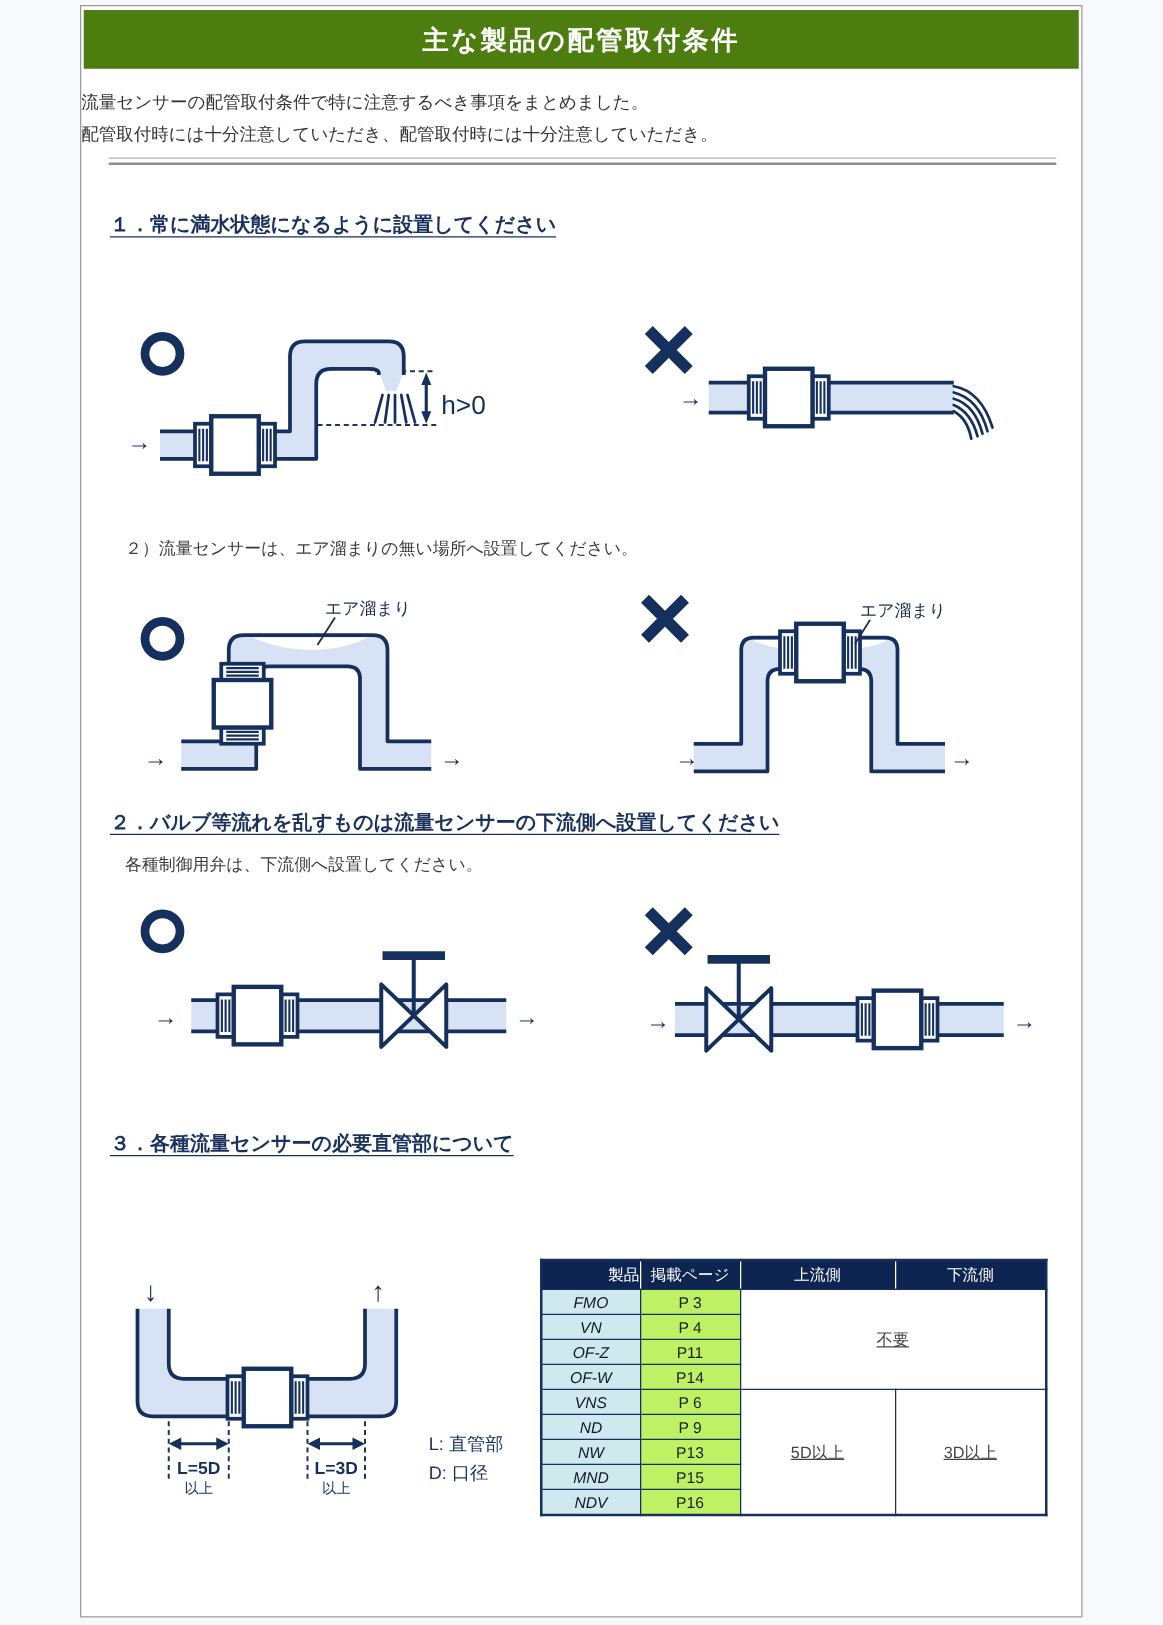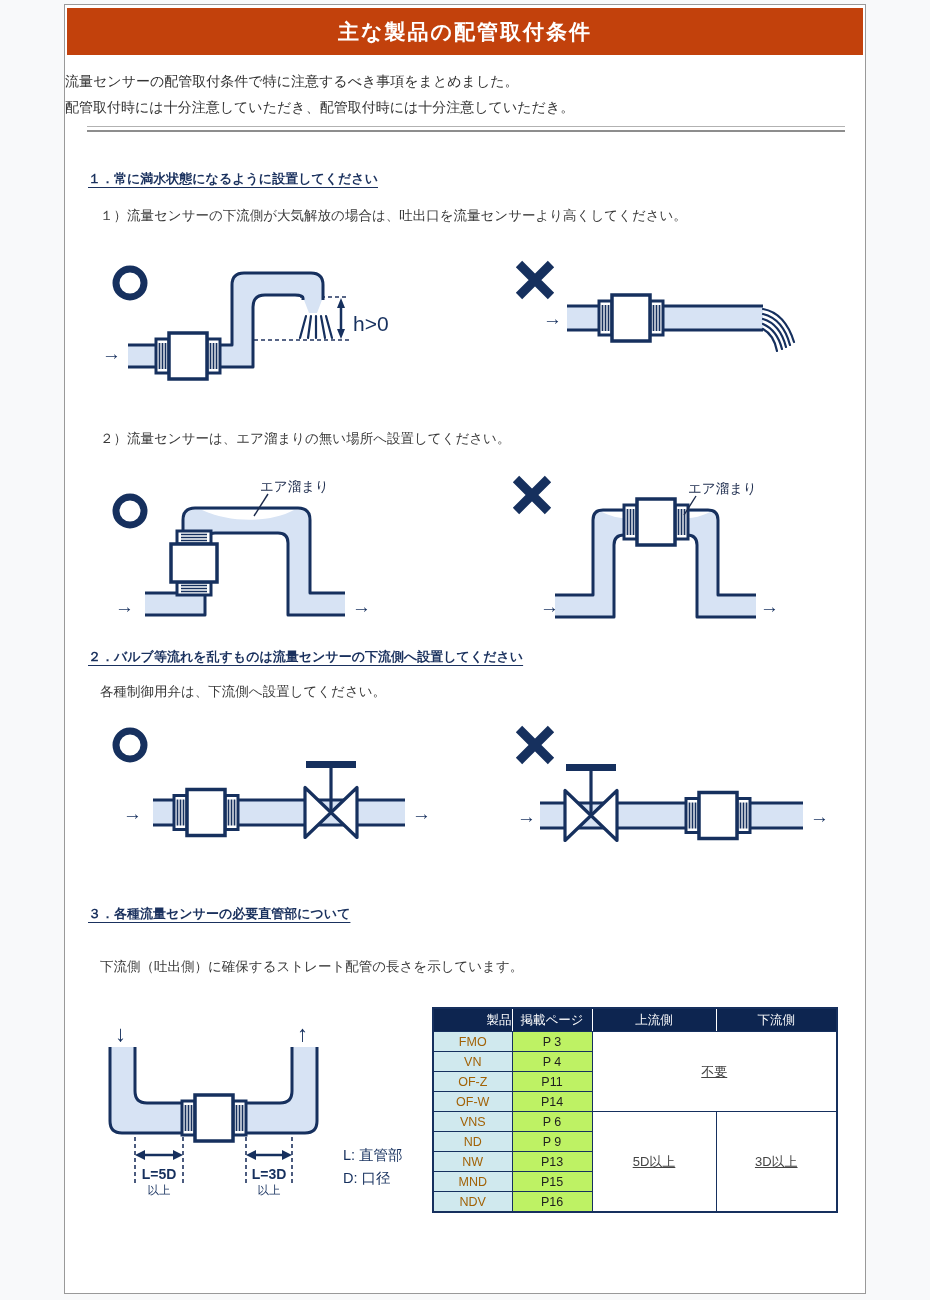--- a/index.html
+++ b/index.html
@@ -1,21 +1,21 @@
 <!DOCTYPE html>
 <html><head>
 <meta charset="utf-8">
 <style>
   html,body{margin:0;padding:0;background:#f8f9fa;font-family:"Liberation Sans","DejaVu Sans",sans-serif;}
   .page{position:relative;width:800px;height:1288px;margin:4px auto 8px;background:#fff;border:1px solid #999;}
-  .titlebar{position:absolute;left:2px;right:2px;top:3px;height:47px;background:#c2410c;color:#fff;
+  .titlebar{position:absolute;left:2px;right:2px;top:3px;height:47px;background:#4d7c0f;color:#fff;
     display:flex;align-items:center;justify-content:center;font-size:21px;font-weight:bold;letter-spacing:2px;}
   .intro{position:absolute;top:63px;left:0;right:0;text-align:left;font-size:14px;color:#333;line-height:26px;}
   .rule{position:absolute;top:121px;left:22px;right:20px;height:3px;border-top:1px solid #b2b2b2;border-bottom:2px solid #8d8d8d;}
-  .h2{position:absolute;left:23px;margin:0;font-size:13px;font-weight:bold;color:#1a315e;
+  .h2{position:absolute;left:23px;margin:0;font-size:16px;font-weight:bold;color:#1a315e;
     text-decoration:underline;text-underline-offset:4px;}
   #h2-1{top:165px}#h2-2{top:643px}#h2-3{top:900px}
   .btxt{position:absolute;left:35px;margin:0;font-size:13.5px;color:#3a3a3a;line-height:22px;}
   #item1{top:200px}#item2{top:423px}#s2body{top:676px}#s3body{top:929px}
   .dsvg{position:absolute;}
   #d1ok{left:25px;top:243px}#d1ng{left:440px;top:243px}
   #d2ok{left:25px;top:458px}#d2ng{left:445px;top:458px}
   #d3ok{left:25px;top:712px}#d3ng{left:440px;top:712px}
   #d4{left:28px;top:998px}
   svg text{font-family:"Liberation Sans","DejaVu Sans",sans-serif;}
@@ -31,21 +31,21 @@
   .dsub{font-size:11.5px;fill:#16305e;text-anchor:middle}
   .leg{font-size:14.5px;fill:#16305e}
   .navyfill{fill:#16305e;stroke:none}
   .thin{stroke:#16305e;stroke-width:2.5;fill:none}
   table.spec{position:absolute;left:367px;top:1002px;border-collapse:collapse;border:2px solid #16305e;
     font-size:12.5px;table-layout:fixed;}
   table.spec th{background:#0d2550;color:#fff;font-weight:normal;height:22px;border-left:1px solid #fff;
     border-bottom:1px solid #16305e;padding:0;text-align:center;}
   table.spec th:first-child{border-left:none;text-align:right;}
   table.spec td{border:1px solid #16305e;text-align:center;height:19px;padding:0;}
-  td.prod{background:#d0e9ee;color:#a16207;}
+  td.prod{background:#d0e9ee;color:#0f172a;font-style:italic;}
   td.pg{background:#bef264;color:#1f1f1f;}
   td.req{background:#fff;color:#444;font-size:13px;text-decoration:underline;}
   td.reqb{border-bottom:2px solid #16305e;}
 </style>
 </head>
 <body>
 
 <svg width="0" height="0" style="position:absolute" aria-hidden="true">
   <defs>
     <g id="sym-sensor">
@@ -75,21 +75,20 @@
   <div class="titlebar">主な製品の配管取付条件</div>
 
   <div class="intro">
     <div>流量センサーの配管取付条件で特に注意するべき事項をまとめました。</div>
     <div>配管取付時には十分注意していただき、配管取付時には十分注意していただき。</div>
   </div>
 
   <div class="rule"></div>
 
   <h2 class="h2" id="h2-1">１．常に満水状態になるように設置してください</h2>
-  <p class="btxt" id="item1">１）流量センサーの下流側が大気解放の場合は、吐出口を流量センサーより高くしてください。</p>
 
   <svg class="dsvg" id="d1ok" width="370" height="155" viewBox="0 0 370 155">
     <use href="#sym-ok" transform="translate(40,35)"></use>
     <path class="dash" d="M150,92 H262"></path>
     <path class="dash" d="M210,49 H258"></path>
     <path class="pf" d="M38,97 H142 V37 Q142,25 154,25 H221 Q233,25 233,37 V52 H213 V50 Q213,47 205,47 H175 Q163,47 163,59 V119 H38 Z"></path>
     <path class="ps" d="M38,97 H142 V37 Q142,25 154,25 H221 Q233,25 233,37 V52"></path>
     <path class="ps" d="M213,52 V50 Q213,47 205,47 H175 Q163,47 163,59 V119 H38"></path>
     <path class="pf" d="M214,52 H232 L227,65 H219 Z"></path>
     <path class="spr" d="M216,68 L210,90 M221,68 L218,90 M226,68 V90 M231,68 L235,90 M236,68 L242,90"></path>
@@ -157,21 +156,20 @@
     <path class="ps" d="M35,86 H298 M35,111 H298"></path>
     <use href="#sym-valve" transform="translate(86,98.5)"></use>
     <use href="#sym-sensor" transform="translate(213,98.5)"></use>
     <text class="arr" x="12" y="106">→</text>
     <text class="arr" x="305" y="106">→</text>
   </svg>
 
   <h2 class="h2" id="h2-3">３．各種流量センサーの必要直管部について</h2>
   <p class="btxt" id="s3body">
     <br>
-    <span>下流側（吐出側）に確保するストレート配管の長さを示しています。</span>
   </p>
 
   <svg class="dsvg" id="d4" width="340" height="195" viewBox="0 0 340 195">
     <text class="arr" x="22" y="38" style="font-size:22px">↓</text>
     <text class="arr" x="204" y="38" style="font-size:22px">↑</text>
     <path class="pf" d="M17,44 V118 Q17,130 29,130 H212 Q224,130 224,118 V44 H199 V88 Q199,100 187,100 H54 Q42,100 42,88 V44 Z"></path>
     <path class="ps" d="M17,44 V118 Q17,130 29,130 H212 Q224,130 224,118 V44"></path>
     <path class="ps" d="M199,44 V88 Q199,100 187,100 H54 Q42,100 42,88 V44"></path>
     <use href="#sym-sensor" transform="translate(121,115)"></use>
     <path class="dash" d="M42,134 V181 M90,134 V181 M153,134 V181 M199,134 V181"></path>

